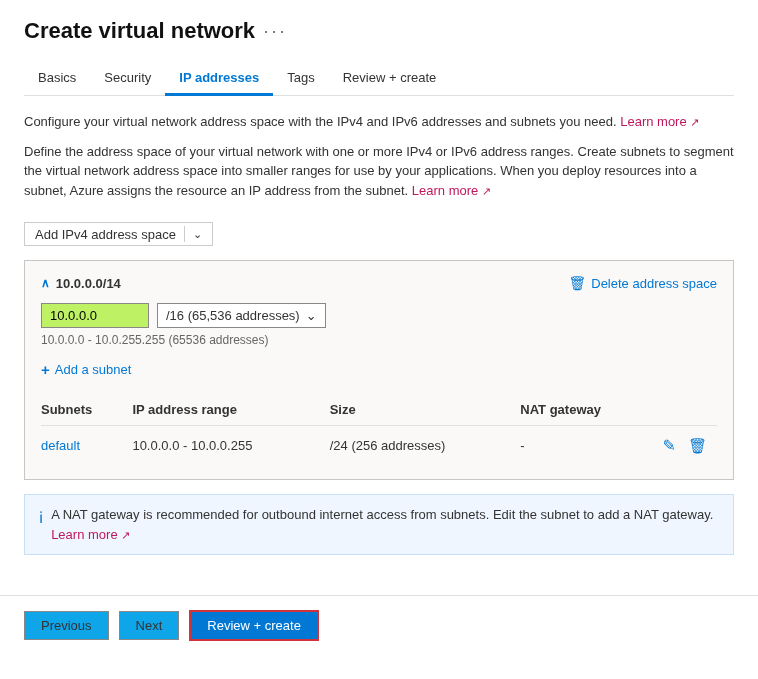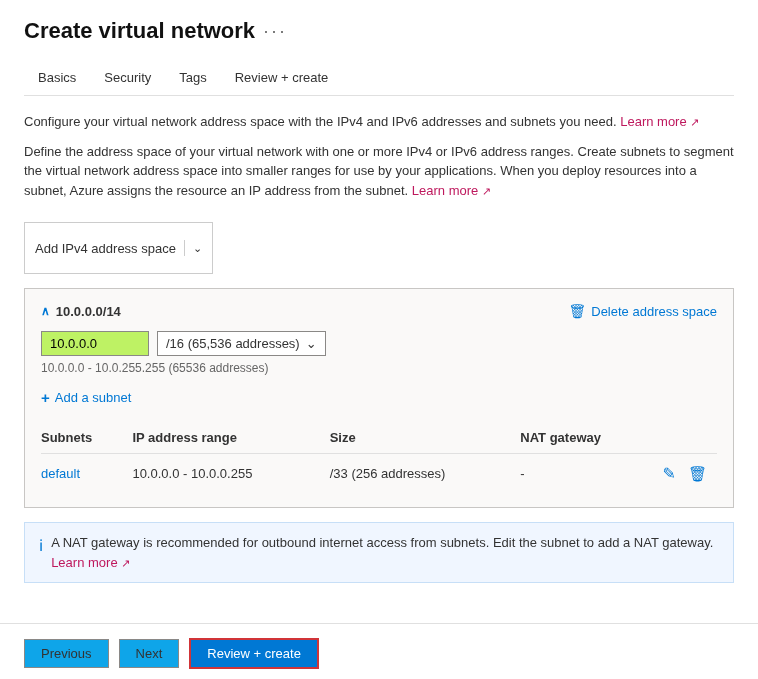--- a/index.html
+++ b/index.html
@@ -70,21 +70,21 @@
       color: #be185d;
       text-decoration: none;
     }
 
     .add-btn {
       display: inline-flex;
       align-items: center;
       gap: 6px;
       border: 1px solid #ccc;
       background: #fff;
-      padding: 17px 10px;
+      padding: 3px 10px;
       font-size: 13px;
       cursor: pointer;
       margin-top: 12px;
       margin-bottom: 14px;
       color: #333;
     }
 
     .chevron-down {
       font-size: 11px;
     }
@@ -274,20 +274,21 @@
   
   <div class="page-title-row">
     <h1 class="page-title">Create virtual network</h1>
     <span class="more-icon">···</span>
   </div>
 
   
   <div class="tabs-row">
     <div class="tab">Basics</div>
     <div class="tab">Security</div>
+    <div class="tab active">IP addresses</div>
     <div class="tab">Tags</div>
     <div class="tab">Review + create</div>
   </div>
 
   
   <p class="description-text">
     <span>Configure your virtual network address space with the IPv4 and IPv6 addresses and subnets you need.</span>
     <a href="#" class="learn-link"> <span>Learn more</span> <span style="font-size:11px;">↗</span></a>
   </p>
 
@@ -346,21 +347,21 @@
           <th>NAT gateway</th>
           <th style="width:60px;"></th>
         </tr>
       </thead>
       <tbody>
         <tr class="table-row">
           <td>
             <a href="#" class="subnet-link">default</a>
           </td>
           <td>10.0.0.0 - 10.0.0.255</td>
-          <td>/33 (256 addresses)</td>
+          <td>/24 (256 addresses)</td>
           <td>-</td>
           <td>
             <div class="action-icons">
               <button class="icon-btn" title="Edit" style="color:#0078d4; font-size:16px;">✎</button>
               <button class="icon-btn" title="Delete" style="color:#0078d4; font-size:15px;">🗑</button>
             </div>
           </td>
         </tr>
       </tbody>
     </table>

